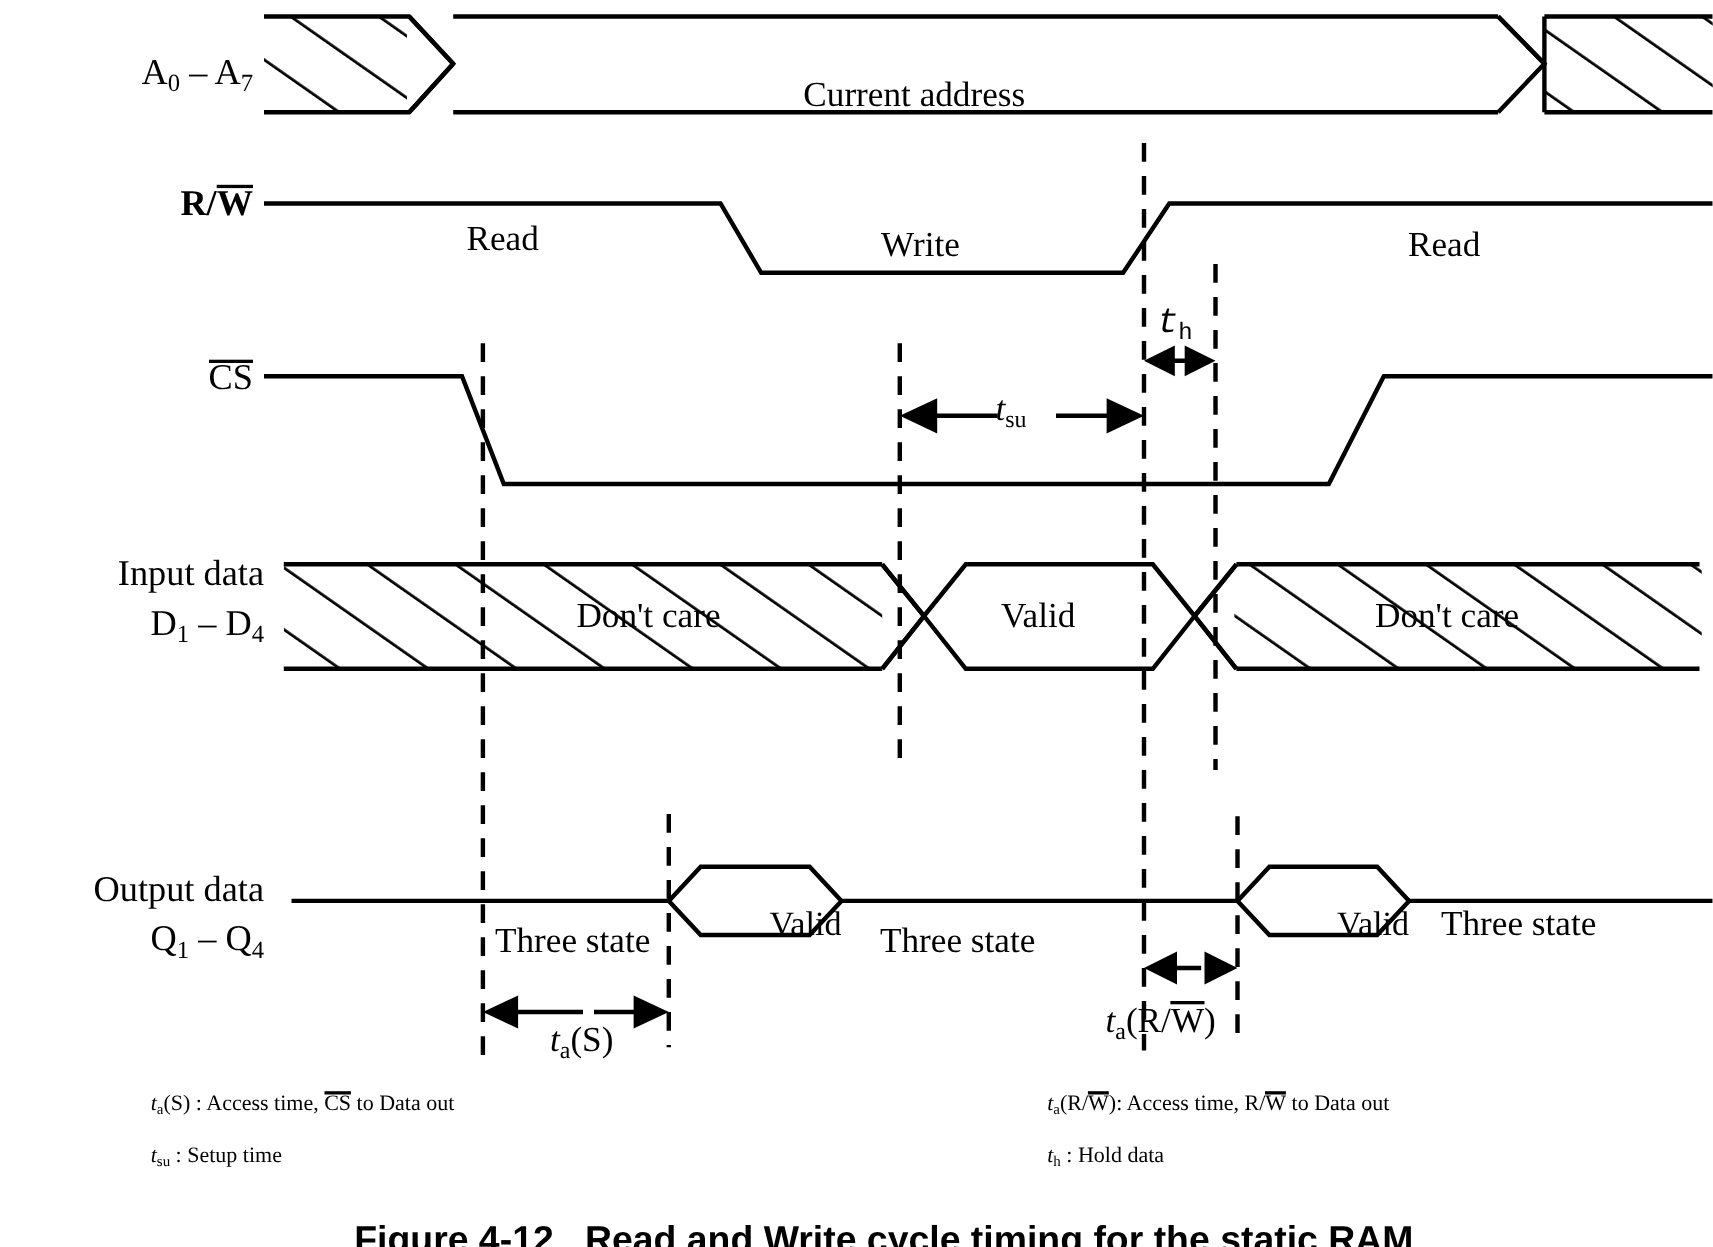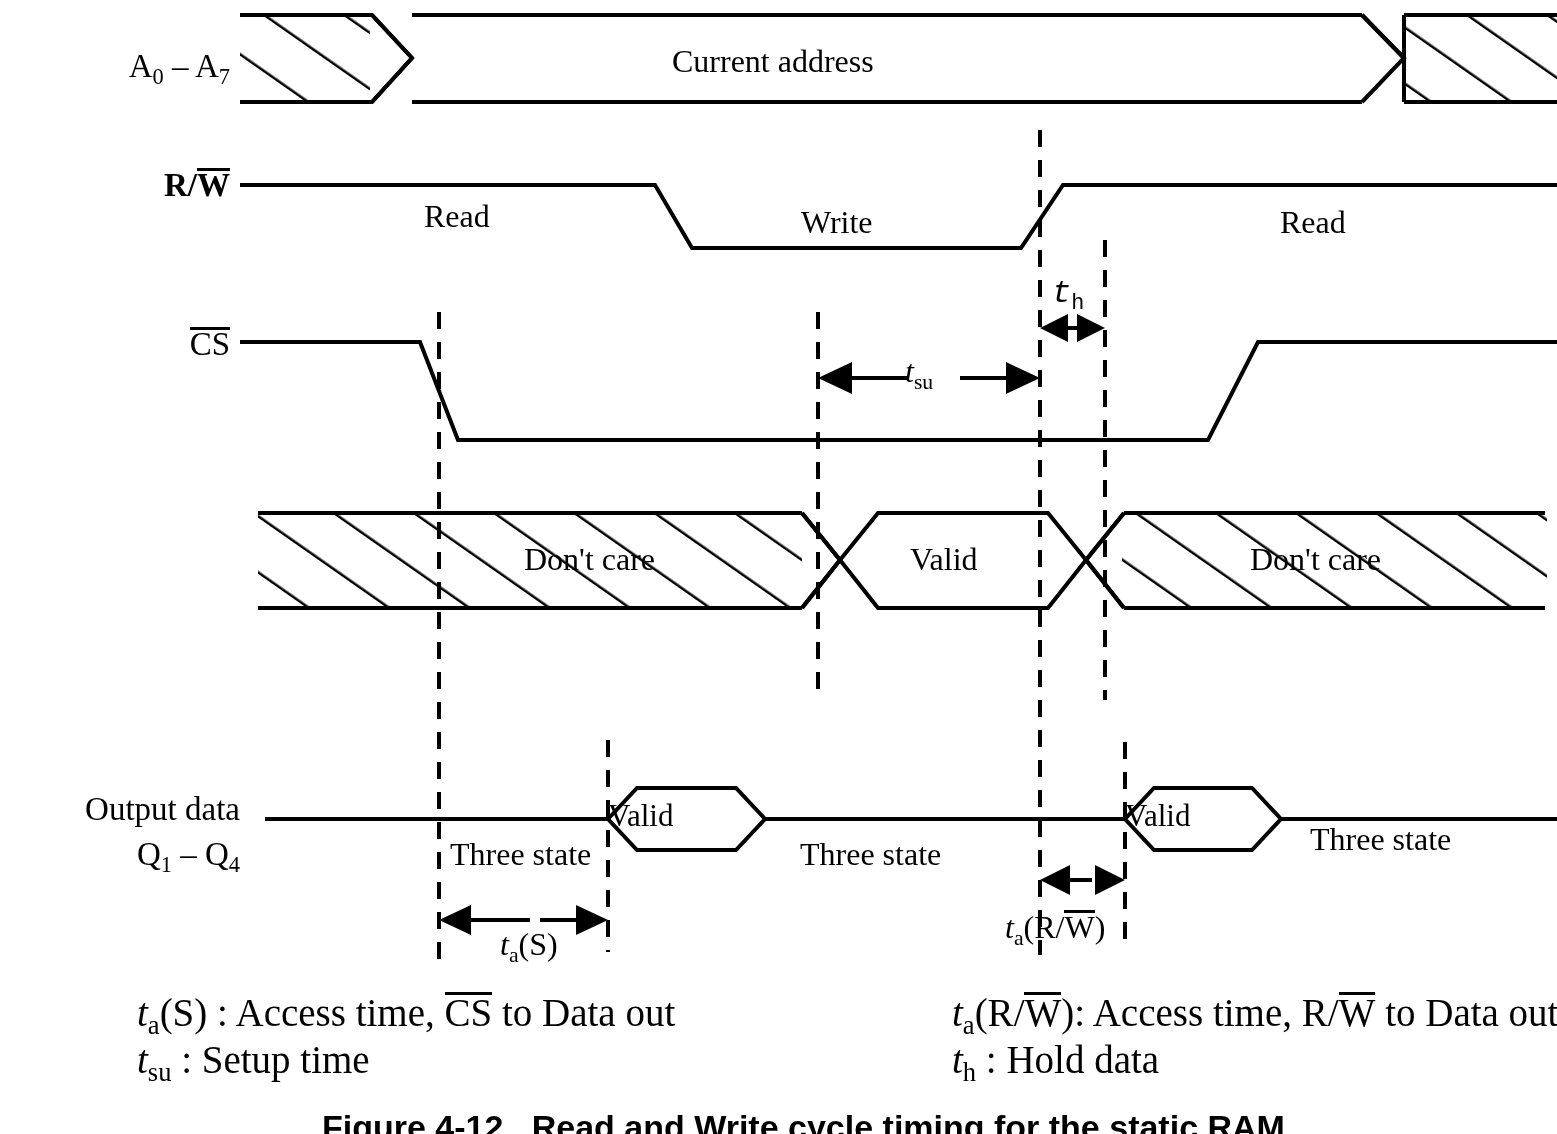--- a/index.html
+++ b/index.html
@@ -11,35 +11,35 @@
   #stage{position:relative;width:1557px;height:1134px;}
   svg#diagram{position:absolute;left:0;top:0;width:1557px;height:1134px;display:block;}
   .wf{fill:none;stroke:#000;stroke-width:4;stroke-linejoin:miter;stroke-linecap:butt;}
   .dash{stroke:#000;stroke-width:4;fill:none;stroke-dasharray:17 13;}
   .arrowline{stroke:#000;stroke-width:4;fill:none;}
   .arrowhead{fill:#000;stroke:none;}
   .lbl{position:absolute;white-space:nowrap;line-height:1;}
   .sig-name{font-size:33px;text-align:right;}
   .wave-txt{font-size:32px;}
   .valid-txt{font-size:31px;}
-  .leg{font-size:39px;}
+  .leg{font-size:20px;}
   .ital{font-style:italic;}
   .sub{font-size:0.68em;vertical-align:-0.30em;}
   .ovl-w{position:relative;display:inline-block;padding-top:1px;}
   .ovl-w::before{
     content:"";position:absolute;left:0;right:0;top:0.00em;
     border-top:3px solid #000;
   }
   .caption{
     position:absolute;font-size:34px;font-weight:bold;
     font-family:"Liberation Sans","DejaVu Sans",sans-serif;
     white-space:nowrap;
   }
   .cap-fig{font-weight:bold;}
-  .ctr{text-align:left;}
+  .ctr{text-align:right;margin-top:24px;}
 </style>
 </head>
 <body>
 
 <div id="stage">
 
   <svg id="diagram" viewBox="0 0 1557 1134">
     <defs>
       <pattern id="hatch" width="46" height="46" patternUnits="userSpaceOnUse" patternTransform="rotate(-55)">
         <line x1="0" y1="0" x2="0" y2="46" stroke="#000" stroke-width="5"></line>
@@ -158,20 +158,24 @@
   </div>
 
   <div class="lbl sig-name" style="left:40px; top:168px; width:190px;font-weight:bold;">
     R/<span class="ovl-w">W</span>
   </div>
 
   <div class="lbl sig-name" style="left:40px; top:327px; width:190px;">
     <span class="ovl-w">CS</span>
   </div>
 
+  <div class="lbl sig-name" style="left:20px; top:500px; width:220px; text-align:right; line-height:1.35;">
+    <span>Input data</span><br>
+    <span>D<span class="sub">1</span> – D<span class="sub">4</span></span>
+  </div>
 
   <div class="lbl sig-name" style="left:10px; top:775px; width:230px; text-align:right; line-height:1.35;margin-top:12px;">
     <span>Output data</span><br>
     <span>Q<span class="sub">1</span> – Q<span class="sub">4</span></span>
   </div>
 
   <div class="lbl wave-txt ctr" style="left:672px; top:45px; width:260px;">Current address</div>
 
   <div class="lbl wave-txt" style="left:424px; top:200px;">Read</div>
   <div class="lbl wave-txt" style="left:801px; top:206px;">Write</div>

